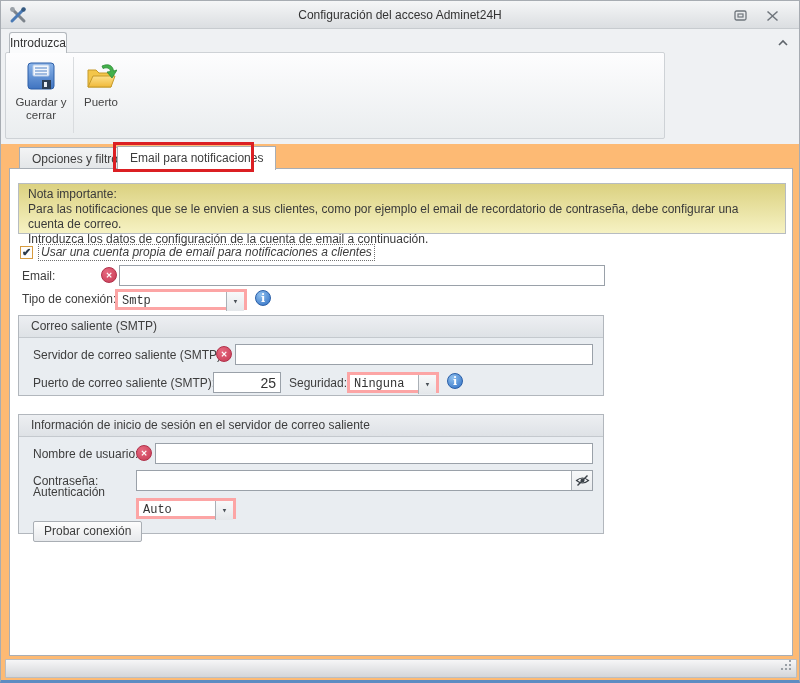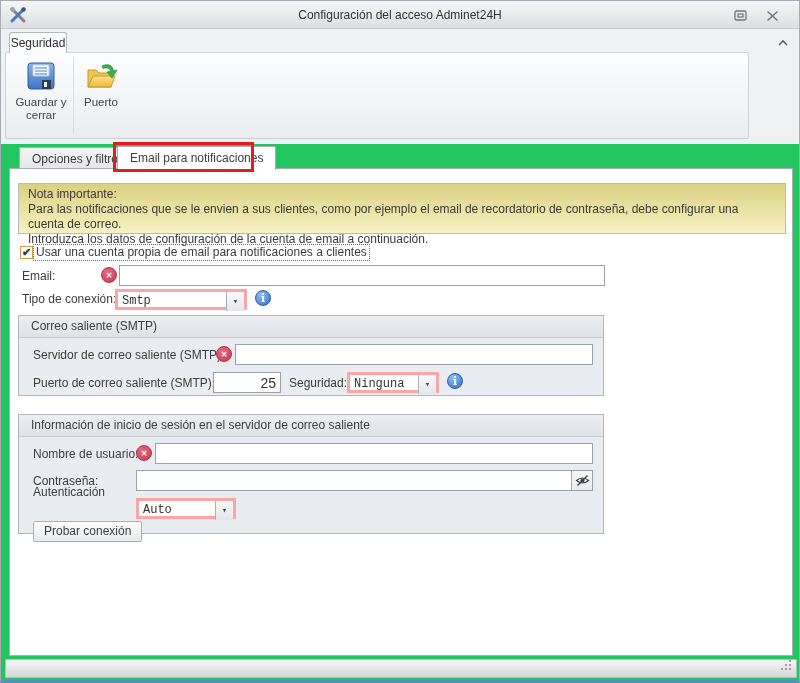--- a/index.html
+++ b/index.html
@@ -1,38 +1,38 @@
 <!DOCTYPE html>
 <html><head>
 <meta charset="utf-8">
 <style>
   * { margin:0; padding:0; box-sizing:border-box; }
   html,body { background:#ffffff; }
   body { font-family:"Liberation Sans", sans-serif; font-size:12px; color:#3d3d3d; }
   .window {
     position:relative; width:800px; height:683px; overflow:hidden;
-    background:#22c55e;
+    background:#fdba74;
     border:1px solid #a7acb2;
     border-bottom:3px solid #5d8cc2;
   }
   
   .titlebar { position:absolute; left:0; top:0; width:100%; height:28px;
     background:linear-gradient(#f5f6f7,#dbdee1); border-bottom:1px solid #c7cbcf; }
   .title-text { position:absolute; left:0; top:0; width:100%; height:28px; line-height:28px;
     text-align:center; color:#333; font-size:12px; }
   .app-icon { position:absolute; left:7px; top:4px; width:20px; height:20px; }
   .win-btn { position:absolute; top:7px; width:18px; height:15px; cursor:default; display:flex; align-items:center; justify-content:center; }
   .btn-restore { left:730px; }
   .btn-close { left:762px; }
   
   .ribbon-area { position:absolute; left:0; top:28px; width:100%; height:115px; background:#eff1f3; }
   .ribbon-tab { position:absolute; left:8px; top:3px; width:58px; height:21px;
     background:#fafbfc; border:1px solid #b3b8bd; border-bottom:none;
     border-radius:3px 3px 0 0; text-align:center; line-height:20px; color:#333; z-index:2; }
-  .ribbon-panel { position:absolute; left:4px; top:23px; width:744px; height:87px;
+  .ribbon-panel { position:absolute; left:4px; top:23px; width:660px; height:87px;
     background:linear-gradient(#fdfdfe,#eaedef); border:1px solid #ced2d6; border-radius:2px; }
   .rb-btn { position:absolute; top:3px; height:80px; text-align:center; border:1px solid transparent; border-radius:2px; }
   .rb-btn .ic { display:block; margin:3px auto 2px auto; width:32px; height:32px; }
   .rb-btn .lbl { display:block; font-size:11.5px; line-height:13px; color:#444; padding-top:2px; }
   .rb-save { left:4px; width:62px; }
   .rb-close { left:70px; width:50px; }
   .rb-sep { position:absolute; left:67px; top:4px; width:1px; height:76px; background:#d9dcdf; }
   .collapse-btn { position:absolute; right:8px; top:6px; width:16px; height:14px; display:flex; align-items:center; justify-content:center; }
   
   .page-tab { position:absolute; height:23px; line-height:22px; padding:0 12px;
@@ -46,21 +46,21 @@
     background:#ffffff; border:1px solid #a8aeb5; z-index:2; }
   .note-box { position:absolute; left:8px; top:14px; width:768px; height:51px;
     background:linear-gradient(#dbd180,#f6f2c3); border:1px solid #b7bcc1;
     padding:3px 9px; color:#3a3a3a; line-height:15px; }
   .note-title { font-weight:normal; }
   
   .cb-row { position:absolute; left:10px; top:75px; display:flex; align-items:center; }
   .checkbox { width:13px; height:13px; border:1px solid #d79b3f; background:#fdfdfd;
     display:flex; align-items:center; justify-content:center; font-size:11px; font-weight:bold;
     color:#2b3a4a; line-height:11px; }
-  .cb-label { border:1px dotted #6f6f6f; padding:0 2px; line-height:15px; }
+  .cb-label { margin-left:5px; border:1px dotted #6f6f6f; padding:0 2px; line-height:15px;font-style:italic; }
   
   .flabel { position:absolute; white-space:nowrap; color:#3d3d3d; }
   .tbox { position:absolute; height:21px; border:1px solid #9aa1a9; background:#fff;
     font-family:"Liberation Sans",sans-serif; font-size:14px; color:#333; padding:0 4px; }
   .err-ic { position:absolute; width:16px; height:16px; border-radius:50%;
     background:radial-gradient(circle at 35% 30%, #e6697f, #c83b55); border:1px solid #b03049;
     color:#fff; font-size:8px; font-weight:bold; display:flex; align-items:center; justify-content:center; }
   .info-ic { position:absolute; width:16px; height:16px; border-radius:50%;
     background:radial-gradient(circle at 35% 28%, #8fc0ee, #2f6fc4); border:1px solid #2a5fa8;
     color:#fff; font-size:11px; font-weight:bold; font-family:"DejaVu Serif",serif;
@@ -108,21 +108,21 @@
       </svg>
     </div>
     <div class="win-btn btn-close">
       <svg width="13" height="12" viewBox="0 0 13 12">
         <path d="M2 1 L6.5 5 L11 1 L12 2 L7.5 6 L12 10 L11 11 L6.5 7 L2 11 L1 10 L5.5 6 L1 2 Z" fill="#6f757c"></path>
       </svg>
     </div>
   </div>
 
   <div class="ribbon-area">
-    <div class="ribbon-tab">Seguridad</div>
+    <div class="ribbon-tab">Introduzca</div>
     <div class="ribbon-panel">
       <div class="rb-btn rb-save">
         <span class="ic">
           <svg width="32" height="32" viewBox="0 0 32 32">
             <defs>
               <linearGradient id="fg" x1="0" y1="0" x2="0" y2="1">
                 <stop offset="0" stop-color="#8ab4ea"></stop>
                   <stop offset="1" stop-color="#3f73c0"></stop>
               </linearGradient>
             </defs>

